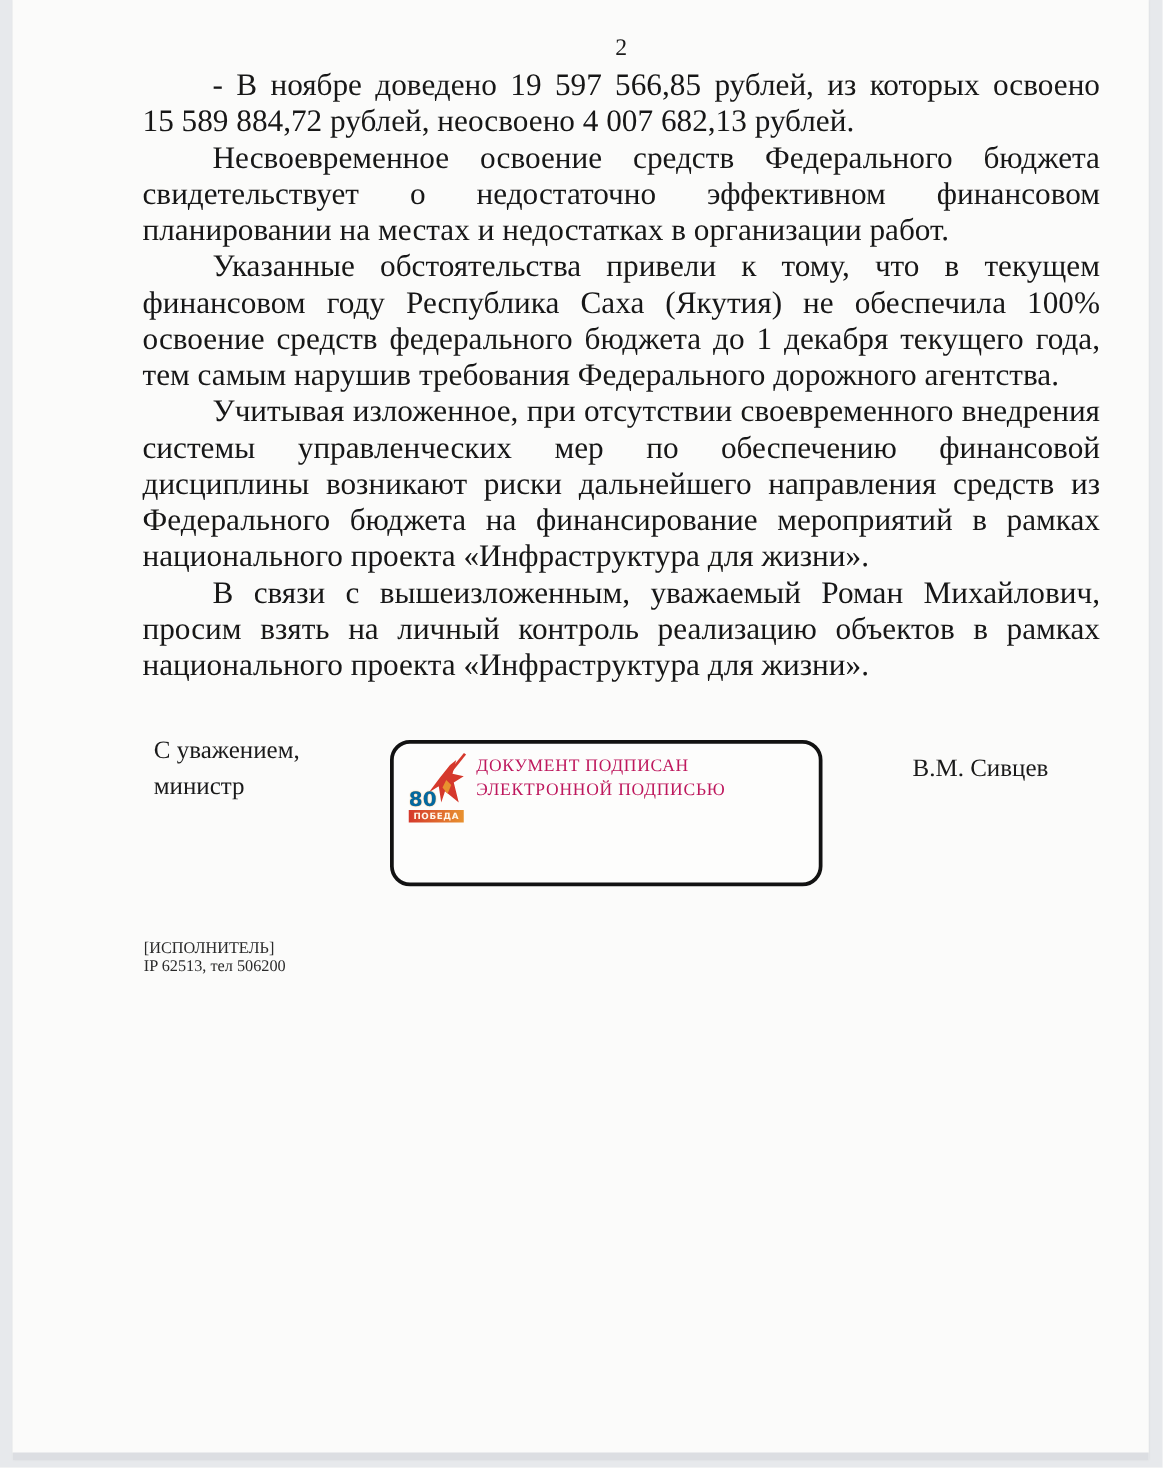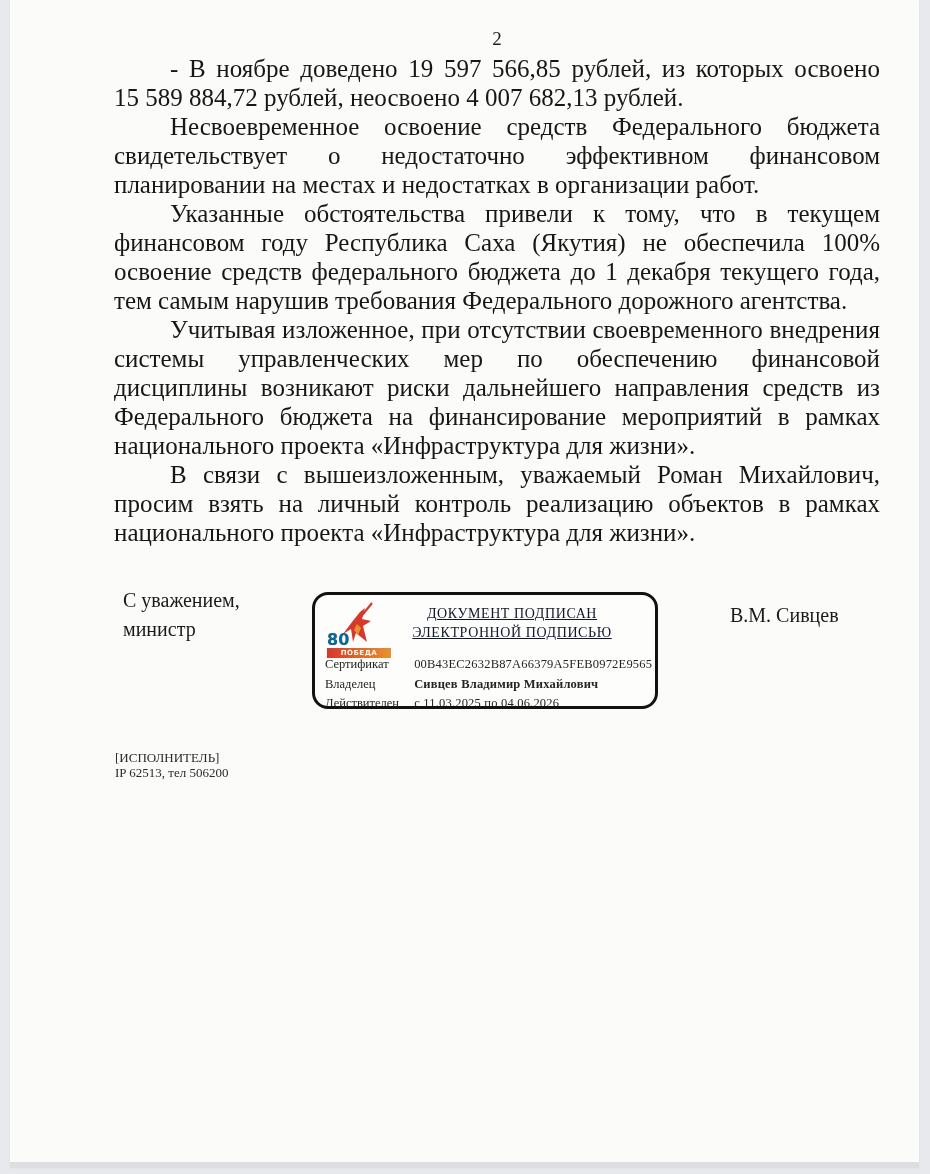--- a/index.html
+++ b/index.html
@@ -99,40 +99,39 @@
     font-weight: bold;
     font-size: 16px;
     line-height: 16px;
     color: #0369a1;
     text-shadow: 0 0 1px #e8922f;
   }
   .logo-banner {
     position: absolute;
     left: 0;
     bottom: 0;
-    width: 64px;
+    width: 44px;
     height: 10px;
     background: linear-gradient(90deg, #d5392c, #e8922f);
     color: #fff7ea;
     font-family: "DejaVu Sans", sans-serif;
     font-weight: bold;
     font-size: 7px;
     line-height: 10px;
     text-align: center;
     letter-spacing: 0.5px;
   }
   .stamp-title {
     padding-top: 4px;
-    text-align: center;
+    text-align: left;
     padding-left: 56px;
     font-size: 14px;
     line-height: 19px;
     letter-spacing: 0.6px;
-    color: #0f172a;
-    text-decoration: underline;
+    color: #be185d;
   }
   .stamp-rows {
     margin-top: 4px;
     font-size: 12.5px;
     line-height: 19.5px;
     color: #242424;
   }
   .srow { white-space: nowrap; }
   .slabel {
     display: inline-block;
@@ -197,34 +196,20 @@
           <path d="M18 22 L22 26 L19 33 L15 28 Z" fill="#e8922f"></path>
         </svg>
         <div class="logo-80">80</div>
         <div class="logo-banner">ПОБЕДА</div>
       </div>
       <div class="stamp-title">
         <div>ДОКУМЕНТ ПОДПИСАН</div>
         <div>ЭЛЕКТРОННОЙ ПОДПИСЬЮ</div>
       </div>
     </div>
-    <div class="stamp-rows">
-      <div class="srow">
-        <span class="slabel">Сертификат</span>
-        <span class="svalue">00B43EC2632B87A66379A5FEB0972E9565</span>
-      </div>
-      <div class="srow">
-        <span class="slabel">Владелец</span>
-        <span class="svalue bold">Сивцев Владимир Михайлович</span>
-      </div>
-      <div class="srow">
-        <span class="slabel">Действителен</span>
-        <span class="svalue">с  11.03.2025 по  04.06.2026</span>
-      </div>
-    </div>
   </div>
 
   <div class="signer">В.М. Сивцев</div>
 
   <div class="executor">
     <div>[ИСПОЛНИТЕЛЬ]</div>
     <div>IP 62513, тел 506200</div>
   </div>
 
 

